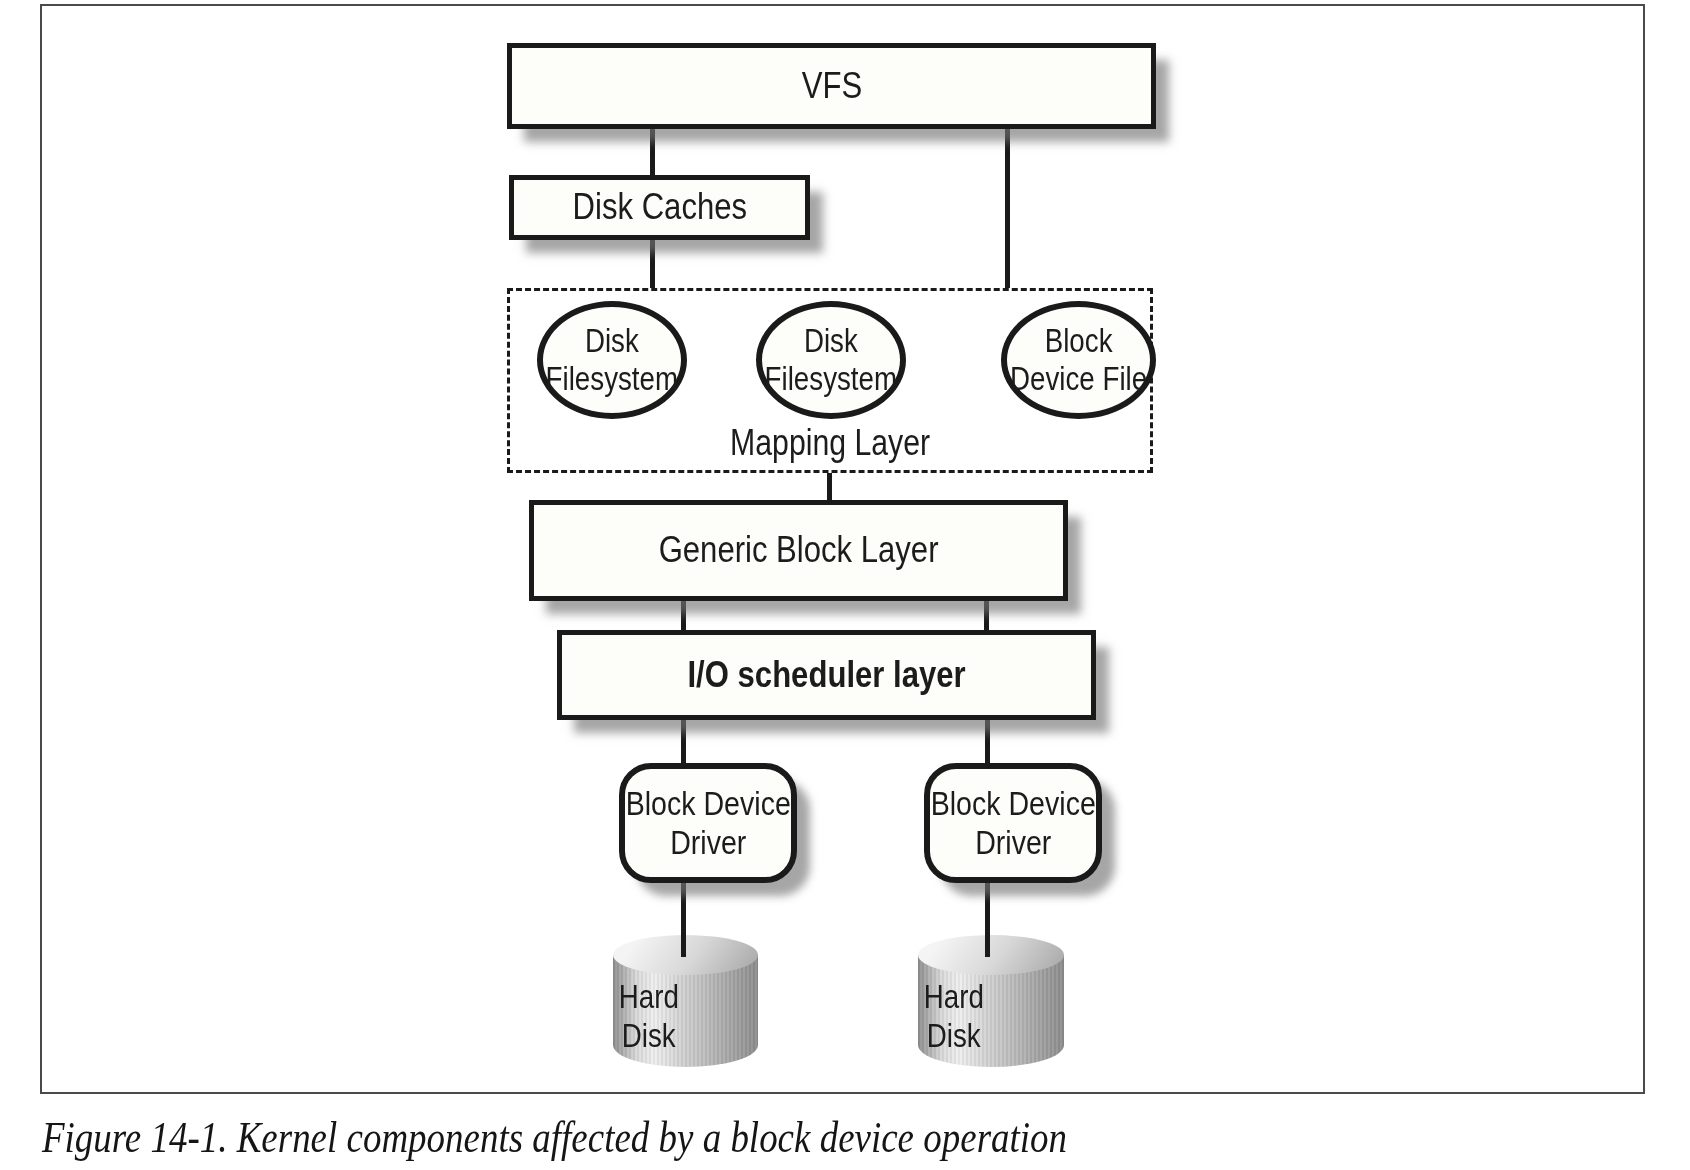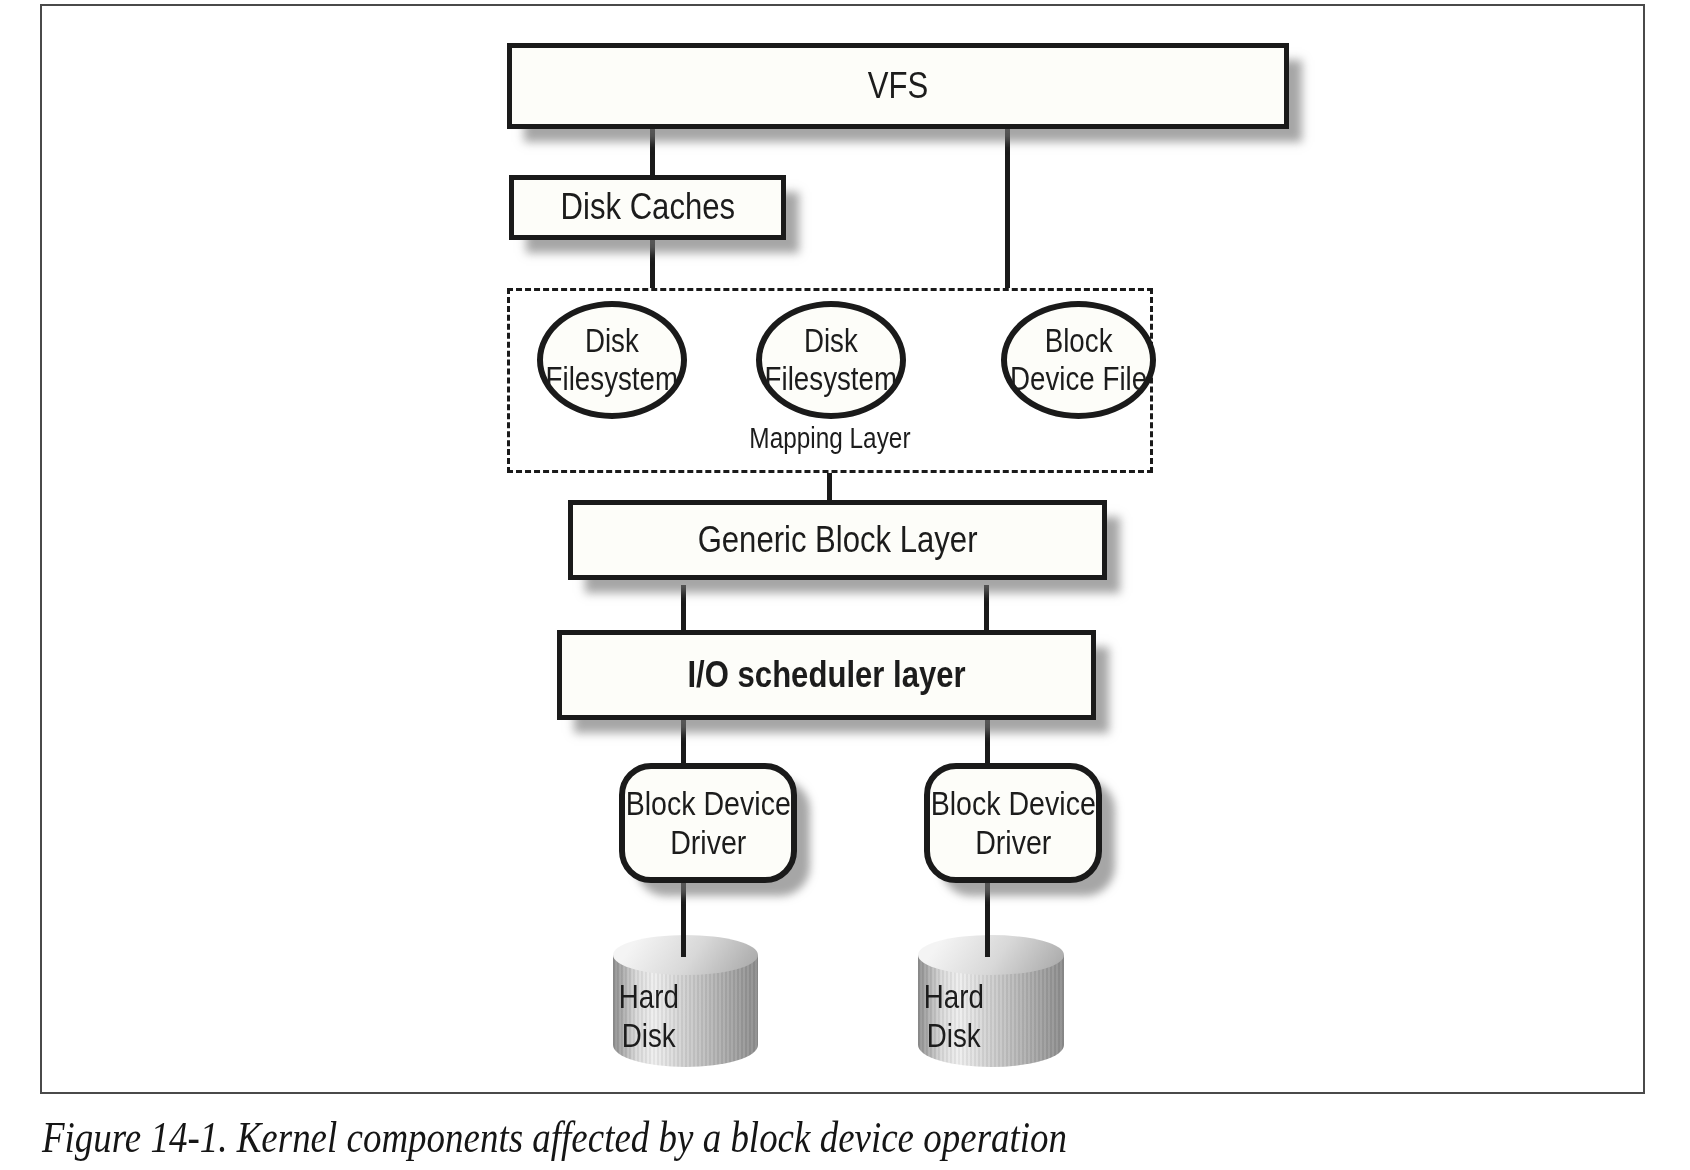--- a/index.html
+++ b/index.html
@@ -43,21 +43,21 @@
     display:flex;align-items:center;justify-content:center;text-align:center;
   }
   .rounded{
     border-radius:32px;border-width:6px;margin-left:24px;
   }
   .vline{
     position:absolute;width:5px;background:var(--border);
   }
   .maplabel{
     position:absolute;left:507px;top:422px;width:646px;text-align:center;
-    font-size:29px;
+    font-size:36px;
   }
   .maplabel .inner{display:inline-block;transform:scaleX(0.84);white-space:nowrap;}
   .cylinder{position:absolute;width:145px;height:133px;}
   .cyl-body{
     position:absolute;left:0;top:20px;width:100%;height:112px;
     border-radius:0 0 50% 50% / 0 0 22px 22px;
     background:
       repeating-linear-gradient(90deg, rgba(0,0,0,0.05) 0px, rgba(0,0,0,0.05) 2px, rgba(255,255,255,0.06) 2px, rgba(255,255,255,0.06) 4px),
       linear-gradient(90deg,#8d8d8d 0%,#d9d9d9 16%,#efefef 28%,#d2d2d2 48%,#bdbdbd 64%,#a2a2a2 84%,#8c8c8c 100%);
   }
@@ -108,25 +108,25 @@
 <div class="vline" style="left:650px;top:240px;height:48px;"></div>
 <div class="vline" style="left:1005px;top:129px;height:159px;"></div>
 <div class="vline" style="left:827px;top:473px;height:27px;"></div>
 <div class="vline" style="left:681px;top:585px;height:45px;"></div>
 <div class="vline" style="left:984px;top:585px;height:45px;"></div>
 <div class="vline" style="left:681px;top:720px;height:43px;"></div>
 <div class="vline" style="left:985px;top:720px;height:43px;"></div>
 <div class="vline" style="left:681px;top:883px;height:74px;"></div>
 <div class="vline" style="left:985px;top:883px;height:74px;"></div>
 
-<div class="node" style="left:507px;top:43px;width:782px;height:86px;">
+<div class="node" style="left:507px;top:43px;width:649px;height:86px;">
   <div class="label">VFS</div>
 </div>
 
-<div class="node" style="left:509px;top:175px;width:277px;height:65px;justify-content:center;">
+<div class="node" style="left:509px;top:175px;width:301px;height:65px;justify-content:center;">
   <div class="label">Disk Caches</div>
 </div>
 
 <div class="ellipse" style="left:537px;top:301px;width:150px;height:118px;">
   <div class="label2">
     <span>Disk</span>
     <span>Filesystem</span>
   </div>
 </div>
 <div class="ellipse" style="left:756px;top:301px;width:150px;height:118px;">
@@ -139,21 +139,21 @@
   <div class="label2">
     <span>Block</span>
     <span>Device File</span>
   </div>
 </div>
 
 <div class="maplabel">
   <span class="inner">Mapping Layer</span>
 </div>
 
-<div class="node" style="left:568px;top:500px;width:539px;height:80px;">
+<div class="node" style="left:529px;top:500px;width:539px;height:101px;">
   <div class="label">Generic Block Layer</div>
 </div>
 
 <div class="node" style="left:557px;top:630px;width:539px;height:90px;font-weight:bold;">
   <div class="label">I/O scheduler layer</div>
 </div>
 
 <div class="node rounded" style="left:595px;top:763px;width:178px;height:120px;">
   <div class="label2" style="font-size:34px;">
     <span>Block Device</span>

